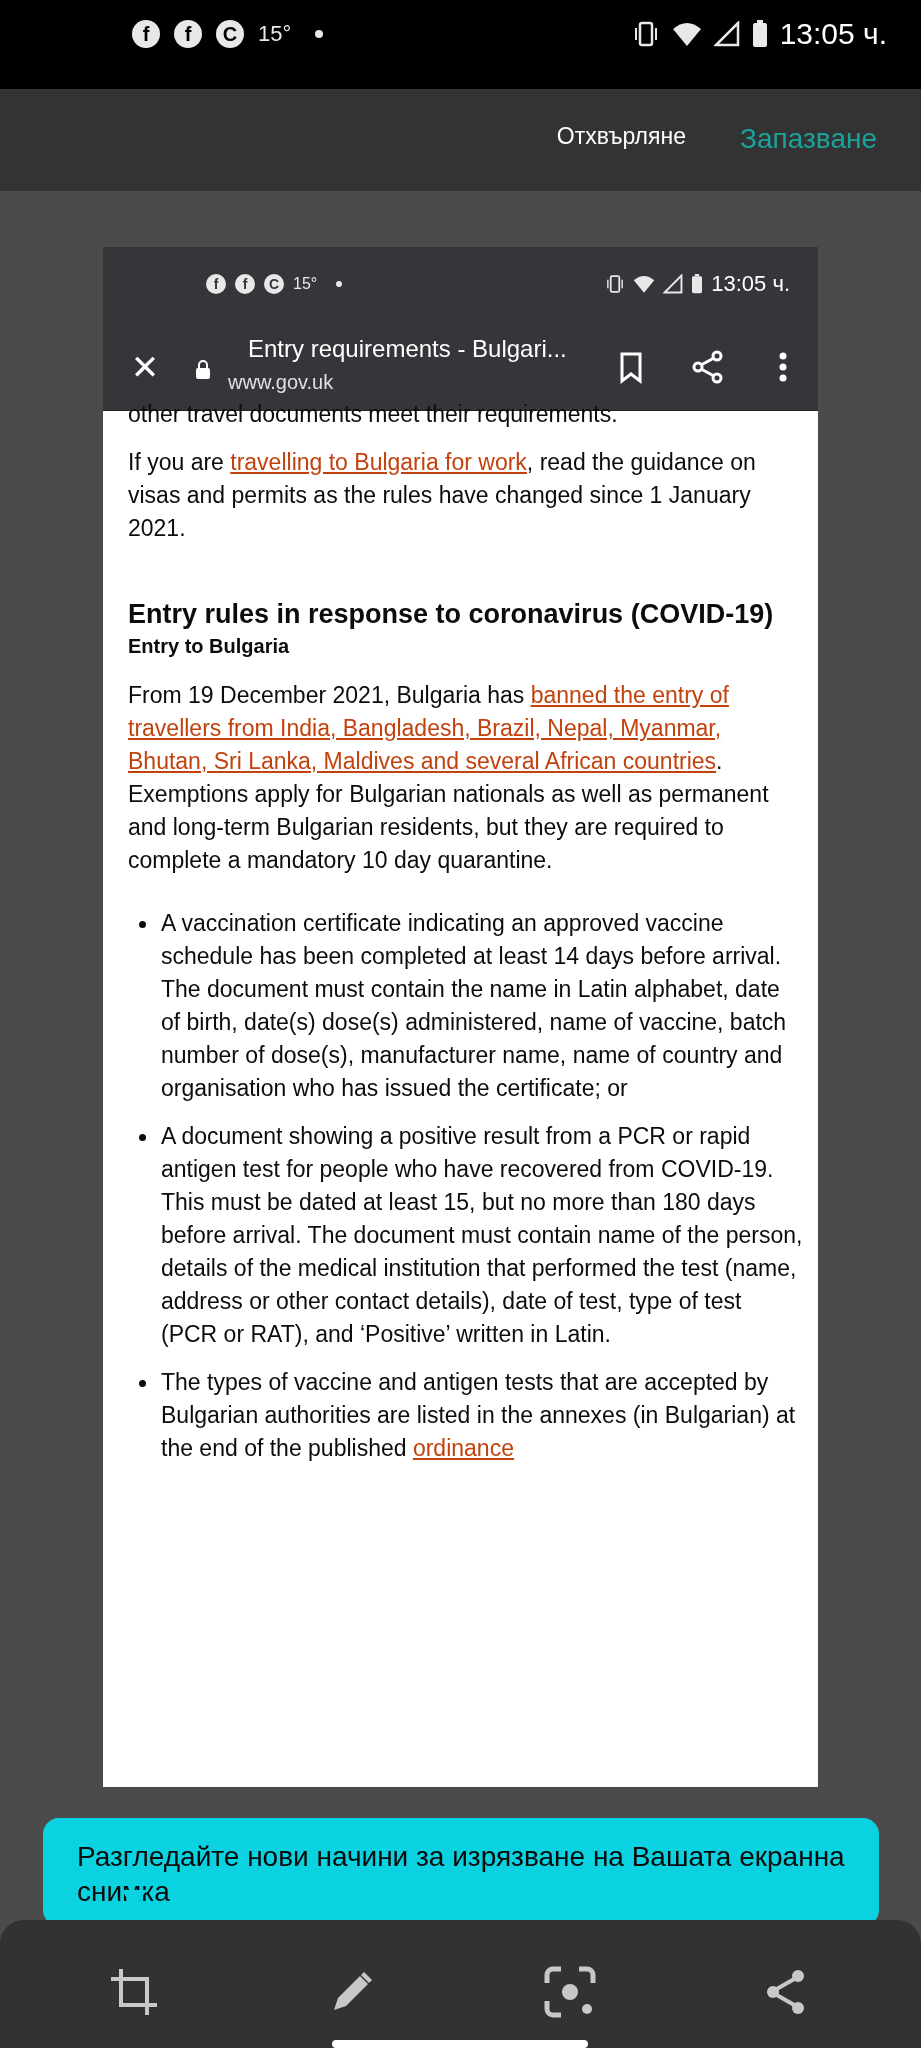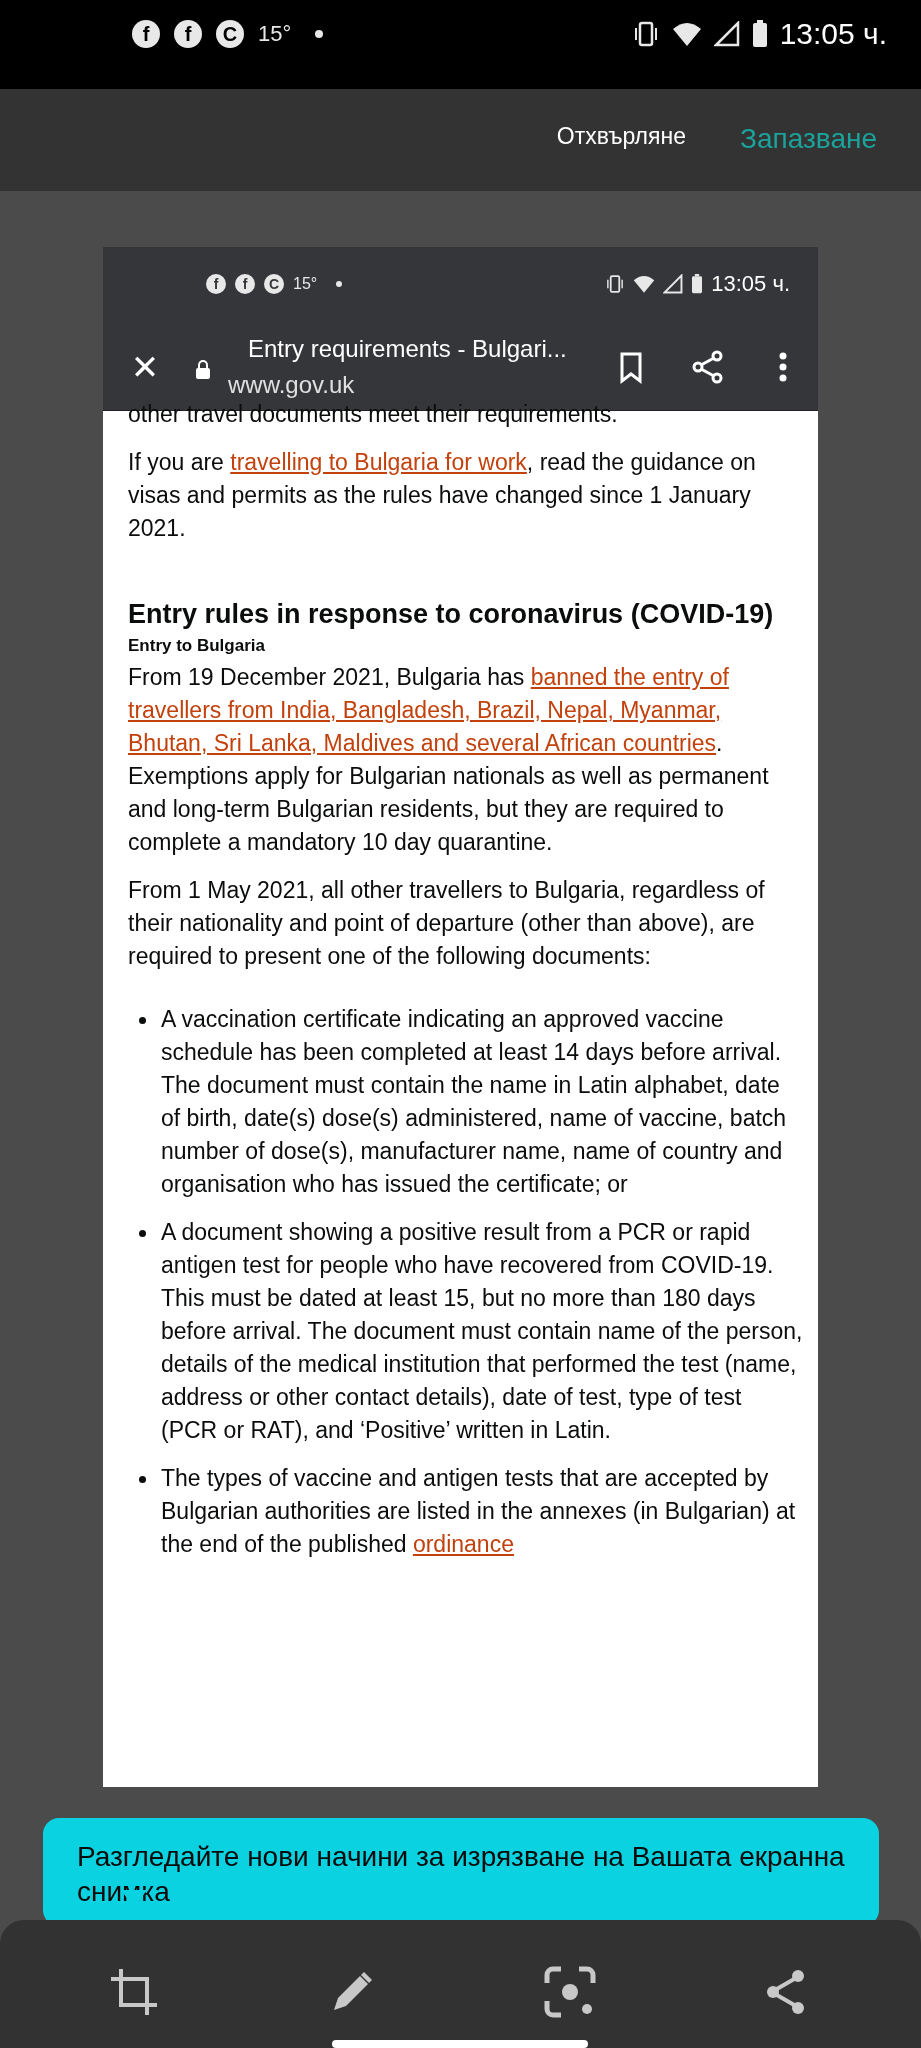--- a/index.html
+++ b/index.html
@@ -27,30 +27,30 @@
   .inner-status .right { position: absolute; right: 28px; top: 24px; display: flex; align-items: center; gap: 8px; }
   .isb-icon { width: 20px; height: 20px; border-radius: 50%; background: #e8e8e8; color: #35363a; display: flex; align-items: center; justify-content: center; font-weight: bold; font-size: 14px; }
   .isb-temp { font-size: 16px; color: #e8e8e8; }
   .isb-dot { width: 6px; height: 6px; border-radius: 50%; background: #e8e8e8; margin-left: 10px; }
   .isb-time { font-size: 22px; color: #fff; }
 
   .browser-bar { position: absolute; left: 0; top: 78px; width: 100%; height: 86px; background: #35363a; border-bottom: 1px solid #222; }
   .close-btn { position: absolute; left: 22px; top: 22px; width: 40px; height: 40px; color: #fff; font-size: 34px; line-height: 40px; text-align: center; }
   .lock-icon { position: absolute; left: 92px; top: 34px; width: 16px; height: 20px; }
   .page-title { position: absolute; left: 125px; top: 10px; font-size: 24px; color: #fff; white-space: nowrap; margin-left: 20px; }
-  .page-url { position: absolute; left: 125px; top: 46px; font-size: 24px; color: #e0e0e0; }
+  .page-url { position: absolute; left: 125px; top: 46px; font-size: 20px; color: #e0e0e0; }
   .bookmark-btn { position: absolute; left: 508px; top: 22px; width: 40px; height: 40px; }
   .share-btn { position: absolute; left: 585px; top: 22px; width: 40px; height: 40px; }
   .menu-btn { position: absolute; left: 662px; top: 22px; width: 36px; height: 40px; }
 
   .content { position: absolute; left: 25px; top: 151px; width: 675px; color: #0b0c0c; font-size: 23px; line-height: 33px; }
   .content p { margin-bottom: 15px; }
   .content a { color: #c2410c; text-decoration: underline; }
   .content h2 { font-size: 27px; font-weight: bold; line-height: 34px; margin-top: 52px; }
-  .content h3 { font-size: 17px; font-weight: bold; line-height: 30px; }
+  .content h3 { font-size: 20px; font-weight: bold; line-height: 30px; margin-bottom: 18px; }
   .content ul { list-style: none; padding-left: 33px; margin-top: 30px; }
   .content li { position: relative; margin-bottom: 15px; }
   .content li::before { content: ""; position: absolute; left: -22px; top: 14px; width: 7px; height: 7px; border-radius: 50%; background: #0b0c0c; }
 
   
   .tooltip { position: absolute; left: 43px; top: 1818px; width: 836px; height: 108px; background: #0ad2e0; border-radius: 16px; padding: 21px 34px; color: #0a0a0a; font-size: 28px; line-height: 35px; }
   .tooltip-arrow { position: absolute; left: 121px; top: 1890px; width: 0; height: 0; border-left: 13px solid transparent; border-right: 13px solid transparent; border-top: 18px solid #0ad2e0; }
 
   
   .toolbar { position: absolute; left: 0; top: 1920px; width: 921px; height: 128px; background: #323232; border-radius: 24px 24px 0 0; }
@@ -148,21 +148,20 @@
           <circle cx="18" cy="31" r="3.5" fill="#fff"></circle>
         </svg>
     </div>
 
     <div class="content">
       <p>other travel documents meet their requirements.</p>
       <p><span>If you are </span><a>travelling to Bulgaria for work</a><span>, read the guidance on visas and permits as the rules have changed since 1 January 2021.</span></p>
       <h2>Entry rules in response to coronavirus (COVID-19)</h2>
       <h3>Entry to Bulgaria</h3>
       <p><span>From 19 December 2021, Bulgaria has </span><a>banned the entry of travellers from India, Bangladesh, Brazil, Nepal, Myanmar, Bhutan, Sri Lanka, Maldives and several African countries</a><span>. Exemptions apply for Bulgarian nationals as well as permanent and long-term Bulgarian residents, but they are required to complete a mandatory 10 day quarantine.</span></p>
-      <p>From 1 May 2021, all other travellers to Bulgaria, regardless of their nationality and point of departure (other than above), are required to present one of the following documents:</p>
       <ul>
         <li>A vaccination certificate indicating an approved vaccine schedule has been completed at least 14 days before arrival. The document must contain the name in Latin alphabet, date of birth, date(s) dose(s) administered, name of vaccine, batch number of dose(s), manufacturer name, name of country and organisation who has issued the certificate; or</li>
         <li>A document showing a positive result from a PCR or rapid antigen test for people who have recovered from COVID-19. This must be dated at least 15, but no more than 180 days before arrival. The document must contain name of the person, details of the medical institution that performed the test (name, address or other contact details), date of test, type of test (PCR or RAT), and ‘Positive’ written in Latin.</li>
         <li><span>The types of vaccine and antigen tests that are accepted by Bulgarian authorities are listed in the annexes (in Bulgarian) at the end of the published </span><a>ordinance</a></li>
       </ul>
     </div>
   </div>
 
   <div class="tooltip">Разгледайте нови начини за изрязване на Вашата екранна снимка</div>
   <div class="tooltip-arrow"></div>

